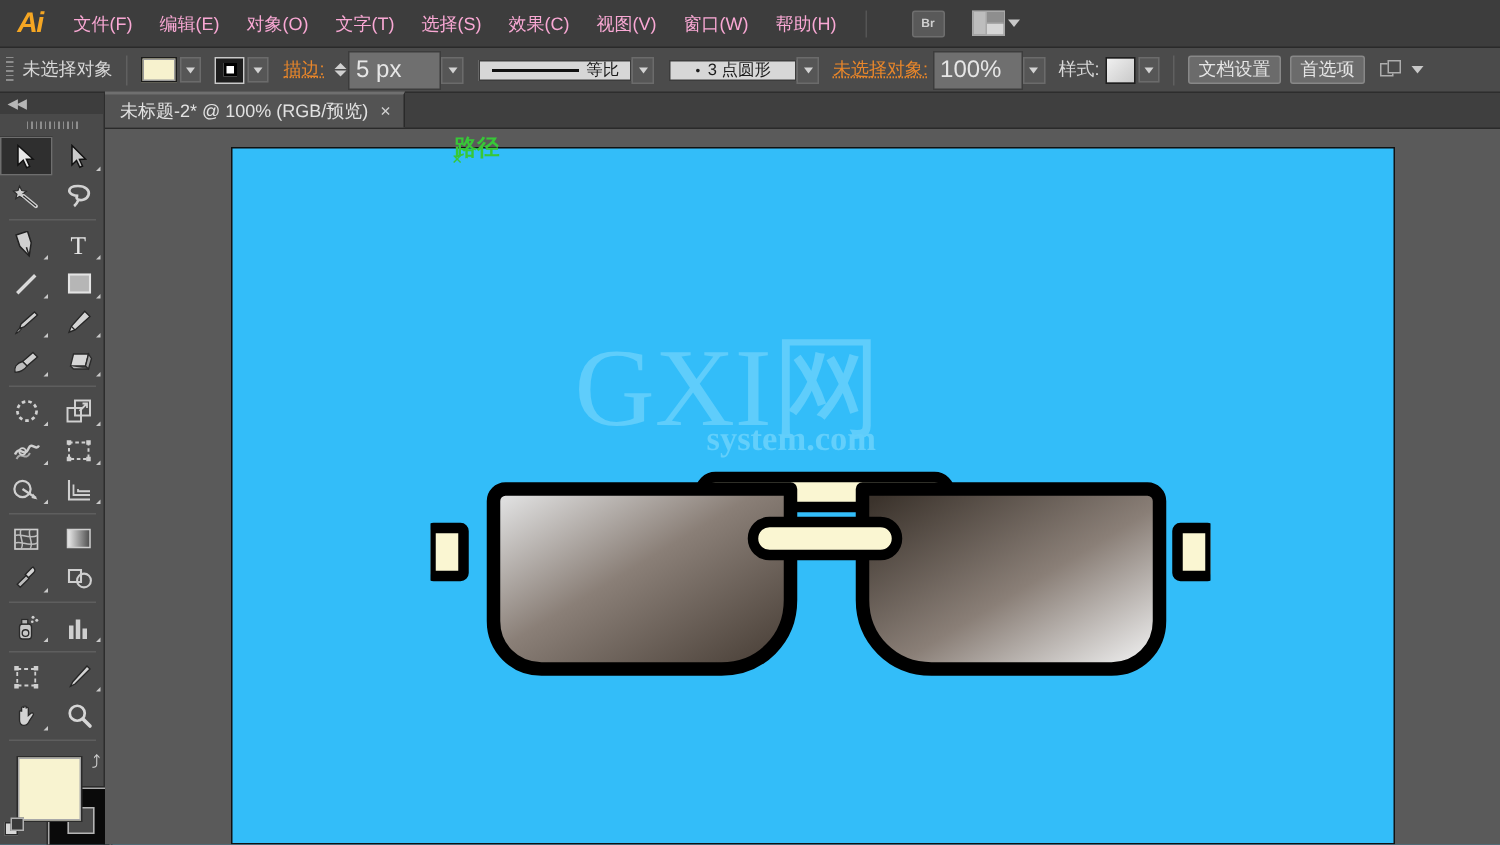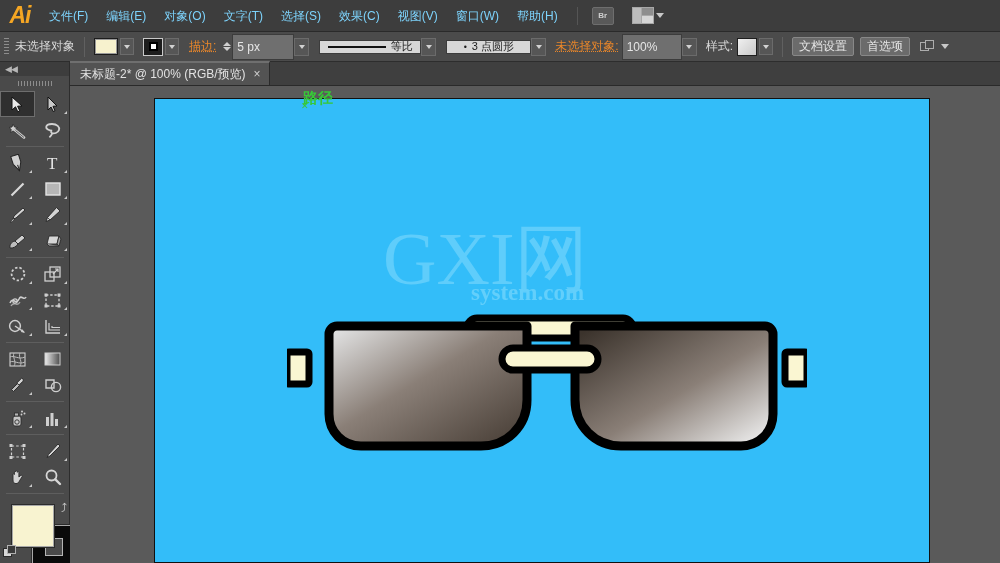--- a/index.html
+++ b/index.html
@@ -13,32 +13,32 @@
 
   
   .menubar{
     position:absolute;left:0;top:0;width:1000px;height:32px;
     background:#3d3d3d;
     display:flex;align-items:center;
     border-bottom:1px solid #2a2a2a;
   }
   .ai-logo{
     width:40px;height:32px;display:flex;align-items:center;justify-content:center;
-    color:#f5a623;font-size:23px;font-weight:bold;font-style:italic;
+    color:#f5a623;font-size:19px;font-weight:bold;font-style:italic;
     letter-spacing:-1px;
   }
   .menu-item{
     padding:0 9px;height:32px;line-height:32px;
-    color:#7dd3fc;font-size:12px;cursor:default;white-space:nowrap;
+    color:#f9a8d4;font-size:12px;cursor:default;white-space:nowrap;
   }
   .menubar-sep{width:1px;height:18px;background:#555;margin:0 10px;}
   .br-btn{
     width:22px;height:18px;background:#595959;border:1px solid #6e6e6e;
     border-radius:2px;display:flex;align-items:center;justify-content:center;
-    color:#cfcfcf;font-size:8px;font-weight:bold;margin-left:4px;
+    color:#cfcfcf;font-size:8px;font-weight:bold;margin-left:20px;
   }
   .layout-btn{
     display:flex;align-items:center;gap:2px;margin-left:18px;
   }
   .layout-ico{
     width:22px;height:17px;border:1px solid #a8a8a8;background:#6d6d6d;
     display:flex;
   }
   .layout-ico .l{width:9px;border-right:1px solid #a8a8a8;background:#bdbdbd;}
   .layout-ico .r{flex:1;display:flex;flex-direction:column;}
@@ -87,21 +87,21 @@
     margin-left:5px;gap:1px;
   }
   .spinner div{
     width:0;height:0;border-left:4px solid transparent;border-right:4px solid transparent;
     margin:0 auto;
   }
   .spinner .up{border-bottom:4px solid #d0d0d0;}
   .spinner .dn{border-top:4px solid #d0d0d0;}
   .field{
     height:18px;background:#6f6f6f;border:1px solid #3c3c3c;
-    color:#e6e6e6;font-size:12px;line-height:16px;padding:12px 4px;
+    color:#e6e6e6;font-size:16px;line-height:16px;padding:12px 4px;
     display:flex;align-items:center;
   }
   .drop-box{
     height:18px;background:#565656;border:1px solid #6b6b6b;
     width:15px;display:flex;align-items:center;justify-content:center;
   }
   .white-field{
     height:14px;background:#d7d7d7;border:1px solid #3c3c3c;
     color:#1c1c1c;font-size:11px;display:flex;align-items:center;
     padding:0 5px;gap:5px;white-space:nowrap;

